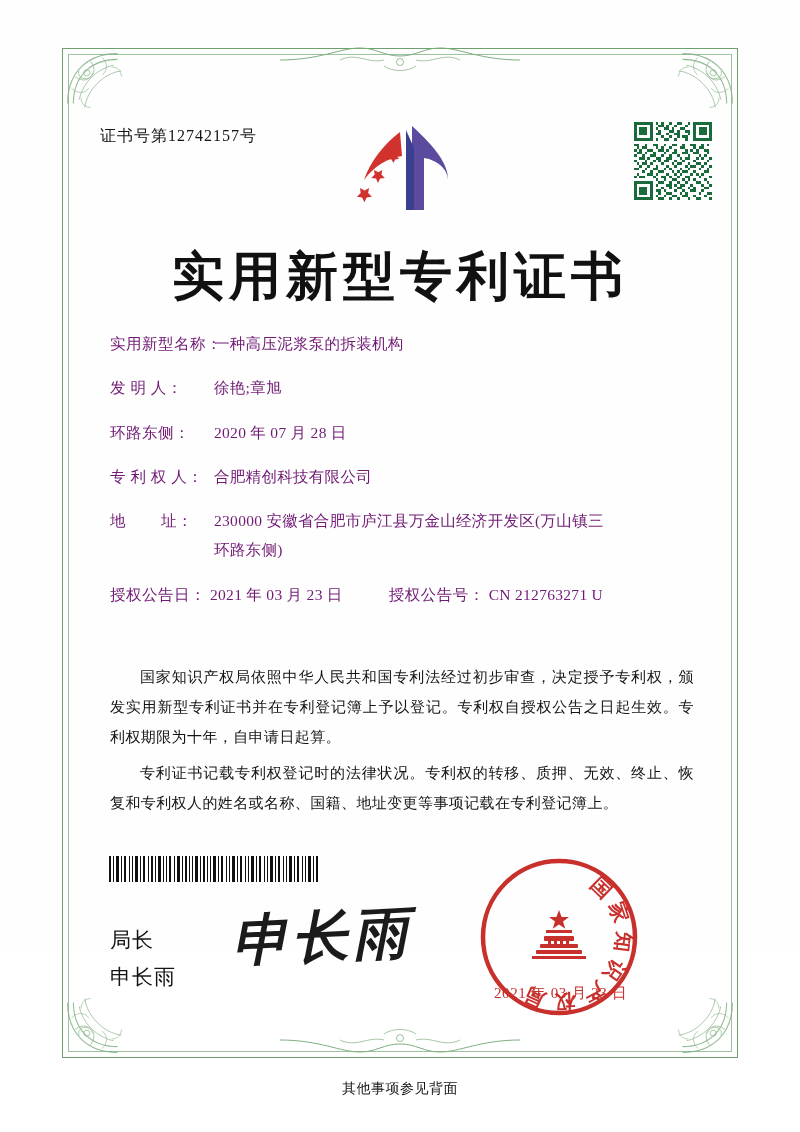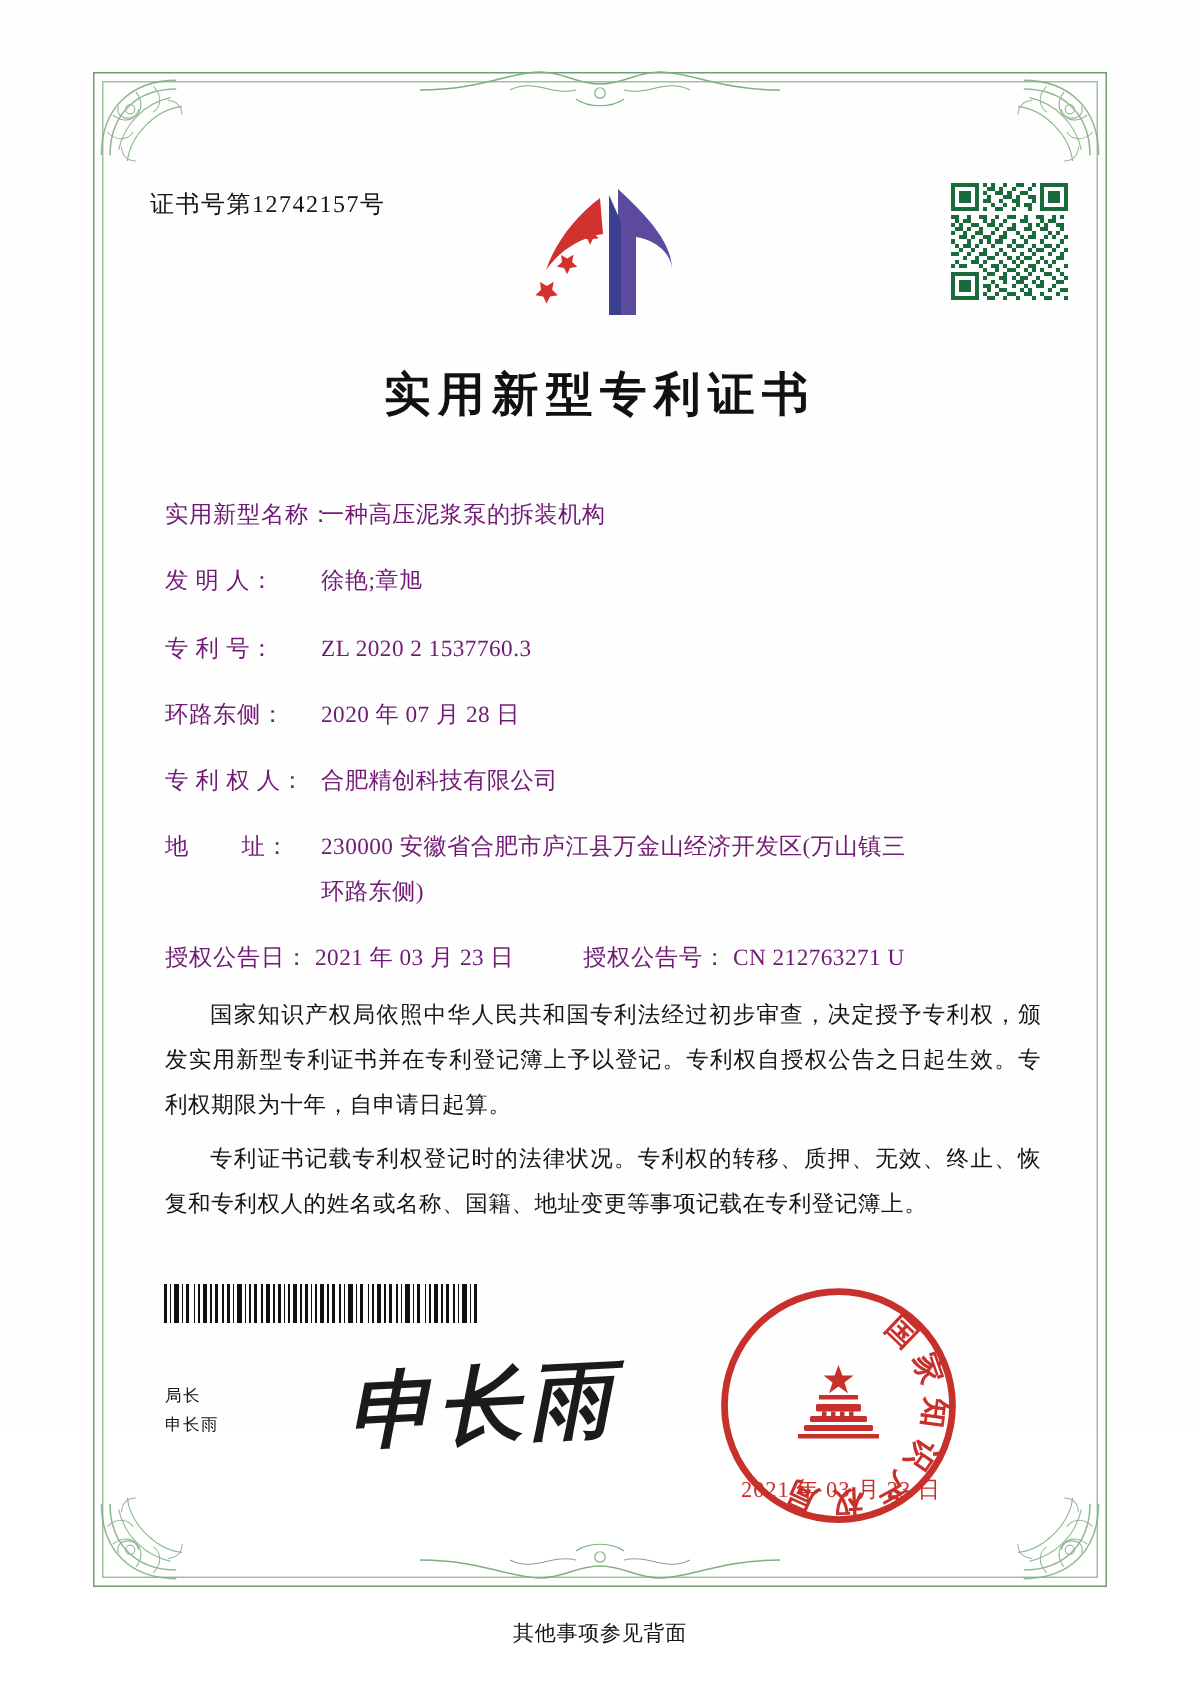--- a/index.html
+++ b/index.html
@@ -107,21 +107,21 @@
     height: 78px;
   }
   .qr svg { width:100%; height:100%; display:block; }
 
   .title {
     position: absolute;
     left: 0;
     right: 0;
     top: 242px;
     text-align: center;
-    font-size: 31px;
+    font-size: 52px;
     font-weight: bold;
     letter-spacing: 5px;
     color: #111;
     font-family: "DejaVu Serif", "Liberation Serif", serif;
   }
 
   
   .fields {
     position: absolute;
     left: 110px;
@@ -185,21 +185,21 @@
     width: 212px;
     height: 26px;
   }
   .barcode svg { width:100%; height:100%; display:block; }
 
   
   .sig-label {
     position: absolute;
     left: 110px;
     top: 922px;
-    font-size: 11px;
+    font-size: 21px;
     line-height: 1.75;
     color: #141414;
     letter-spacing: 1px;
   }
   .sig-hand {
     position: absolute;
     left: 232px;
     top: 900px;
     font-size: 56px;
     color: #1b1b1b;
@@ -576,24 +576,20 @@
     <div class="field-row">
       <div class="field-label">实用新型名称：</div>
       <div class="field-value">一种高压泥浆泵的拆装机构</div>
     </div>
 
     <div class="field-row">
       <div class="field-label">发 明 人：</div>
       <div class="field-value">徐艳;章旭</div>
     </div>
 
-    <div class="field-row">
-      <div class="field-label">专 利 号：</div>
-      <div class="field-value">ZL 2020 2 1537760.3</div>
-    </div>
 
     <div class="field-row">
       <div class="field-label">环路东侧：</div>
       <div class="field-value">2020 年 07 月 28 日</div>
     </div>
 
     <div class="field-row">
       <div class="field-label">专 利 权 人：</div>
       <div class="field-value">合肥精创科技有限公司</div>
     </div>

